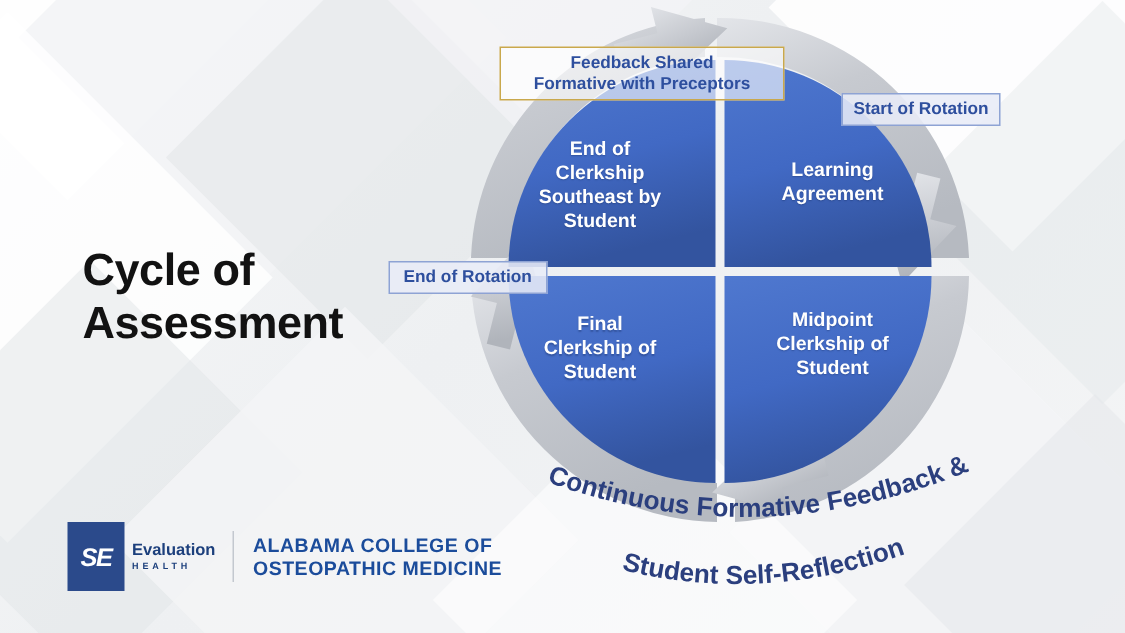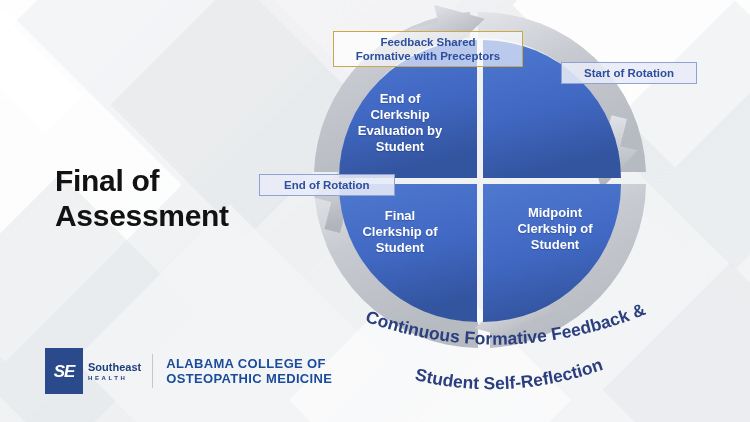--- a/index.html
+++ b/index.html
@@ -70,27 +70,27 @@
     position:absolute;font-weight:bold;color:#2e4f9e;
     text-align:center;line-height:1.22;white-space:pre-line;
   }
   #c-feedback{
     left:333px;top:31px;width:180px;padding:3px 4px;
     font-size:11.5px;
     background:rgba(255,255,255,.62);
     border:1px solid #c9a84c;
   }
   #c-start{
-    left:561px;top:62px;padding:3px 22px;
+    left:561px;top:62px;padding:3px 7px;
     font-size:11.5px;
     background:rgba(232,236,247,.88);
     border:1px solid #8ea3d4;
   }
   #c-end{
-    left:259px;top:174px;padding:3px 24px;
+    left:259px;top:174px;padding:3px 9px;
     font-size:11.5px;
     background:rgba(232,236,247,.88);
     border:1px solid #8ea3d4;
   }
 
   
   #curve{position:absolute;left:300px;top:280px;width:420px;height:142px;}
   #curve text{
     font-family:"Liberation Sans", sans-serif;
     font-size:17.5px;font-weight:bold;fill:#2b3f7e;
@@ -107,29 +107,29 @@
   <div class="dia" style="left:-120px;top:60px;width:250px;height:250px;opacity:.8;"></div>
   <div class="dia dk" style="left:-40px;top:215px;width:200px;height:200px;opacity:.5;"></div>
   <div class="dia md" style="left:120px;top:250px;width:220px;height:220px;opacity:.85;"></div>
   <div class="dia" style="left:560px;top:-110px;width:230px;height:230px;opacity:.85;"></div>
   <div class="dia dk" style="left:640px;top:40px;width:190px;height:190px;opacity:.4;"></div>
   <div class="dia md" style="left:530px;top:250px;width:210px;height:210px;opacity:.9;"></div>
   <div class="dia dk" style="left:640px;top:300px;width:180px;height:180px;opacity:.45;"></div>
   <div class="dia" style="left:330px;top:300px;width:200px;height:200px;opacity:.55;"></div>
   <div class="dia md" style="left:260px;top:-140px;width:200px;height:200px;opacity:.7;"></div>
 
-  <div id="title">Final of
+  <div id="title">Cycle of
 Assessment</div>
 
   <div id="logo">
     <div id="logo-mark">
       <span class="se">SE</span>
     </div>
     <div id="logo-words">
-      <span class="w1">Southeast</span>
+      <span class="w1">Evaluation</span>
       <span class="w2">HEALTH</span>
     </div>
     <div id="logo-div"></div>
     <div id="logo-college">
       <span>ALABAMA COLLEGE OF</span>
       <span>OSTEOPATHIC MEDICINE</span>
     </div>
   </div>
 
   <div id="diagram">
@@ -178,22 +178,24 @@
         <path d="M 193 46 A 138 138 0 0 1 331 184 L 193 184 Z" fill="url(#gq)"></path>
         <path d="M 331 190 A 138 138 0 0 1 193 328 L 193 190 Z" fill="url(#gq)"></path>
         <path d="M 187 328 A 138 138 0 0 1 49 190 L 187 190 Z" fill="url(#gq)"></path>
         <path d="M 49 184 A 138 138 0 0 1 187 46 L 187 184 Z" fill="url(#gq)"></path>
       </g>
     </svg>
   </div>
 
   <div class="quad" id="q-tl">End of
 Clerkship
-Evaluation by
+Southeast by
 Student</div>
+  <div class="quad" id="q-tr">Learning
+Agreement</div>
   <div class="quad" id="q-bl">Final
 Clerkship of
 Student</div>
   <div class="quad" id="q-br">Midpoint
 Clerkship of
 Student</div>
 
   <div class="callout" id="c-feedback">Feedback Shared
 Formative with Preceptors</div>
   <div class="callout" id="c-start">Start of Rotation</div>

